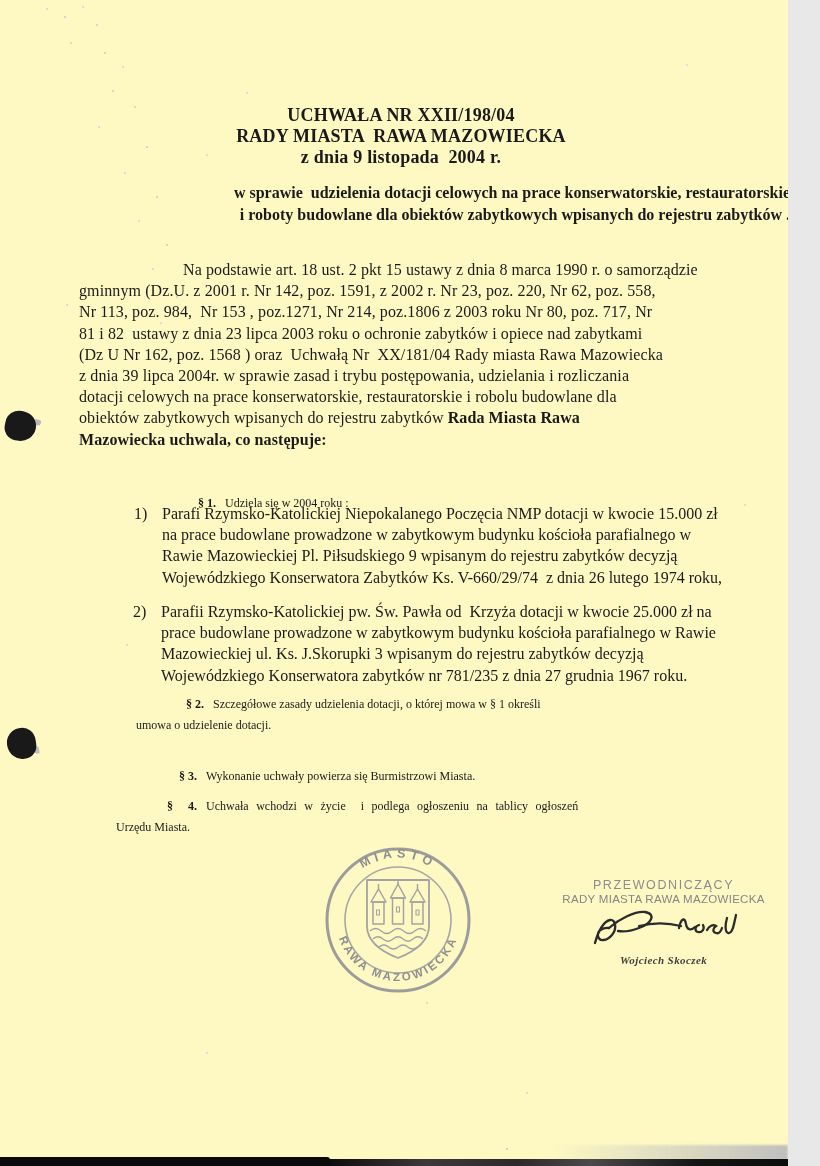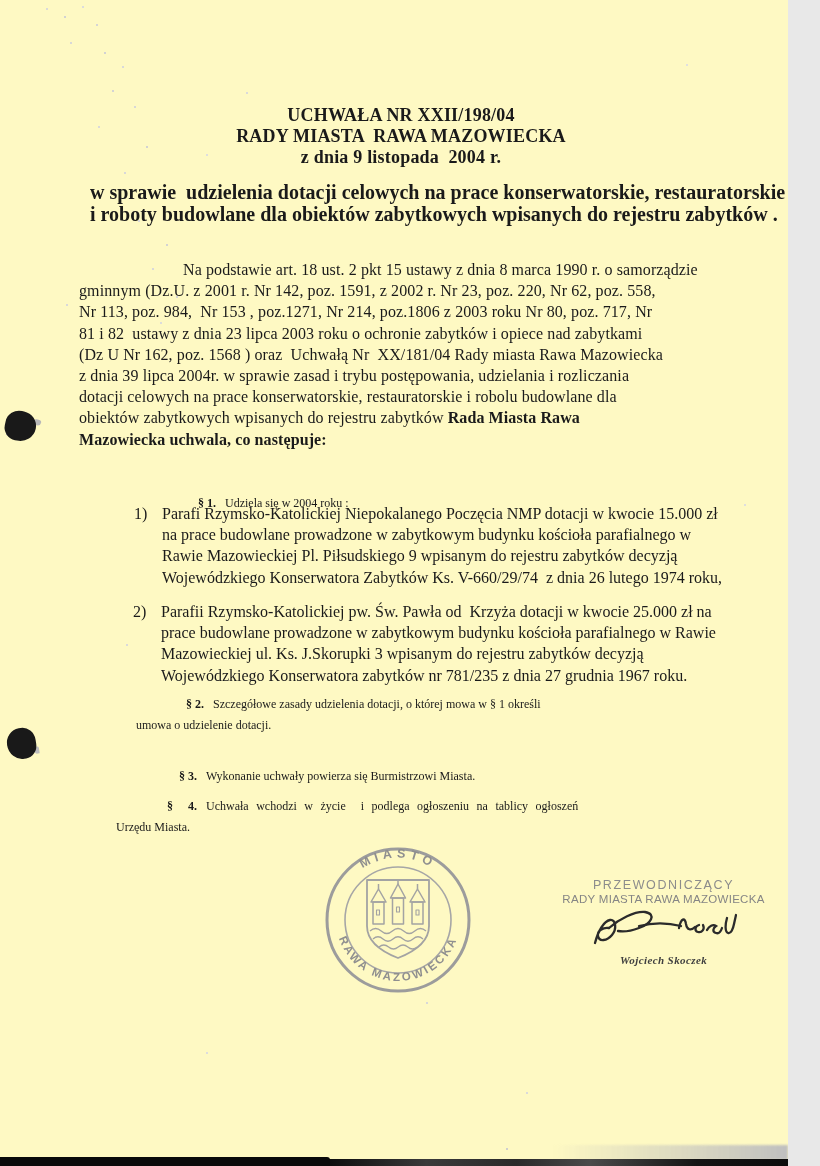--- a/index.html
+++ b/index.html
@@ -11,21 +11,21 @@
     font-family:"Liberation Serif", serif;
     color:#1a1a1a;
   }
   .abs{position:absolute;}
   .ln{white-space:pre;line-height:21.2px;}
   .bold{font-weight:bold;}
   
   .title{top:105px;left:0;width:802px;text-align:center;font-weight:bold;font-size:18px;letter-spacing:.2px;}
   .title .ln{line-height:20.8px;}
   
-  .subject{top:182px;left:90px;width:700px;text-align:left;font-weight:bold;font-size:20px;}
+  .subject{top:182px;left:90px;width:700px;text-align:right;font-weight:bold;font-size:16px;}
   .subject .ln{line-height:21.5px;}
   
   .legal{top:259px;left:79px;width:680px;font-size:16px;letter-spacing:.1px;}
   .legal .indent{padding-left:104px;}
   
   .sec{font-size:12px;}
   .par1{top:472px;left:186px;}
   .secnum{font-weight:bold;margin-right:9px;}
   .item{font-size:16px;}
   .item .inum{position:absolute;left:0;top:0;}

